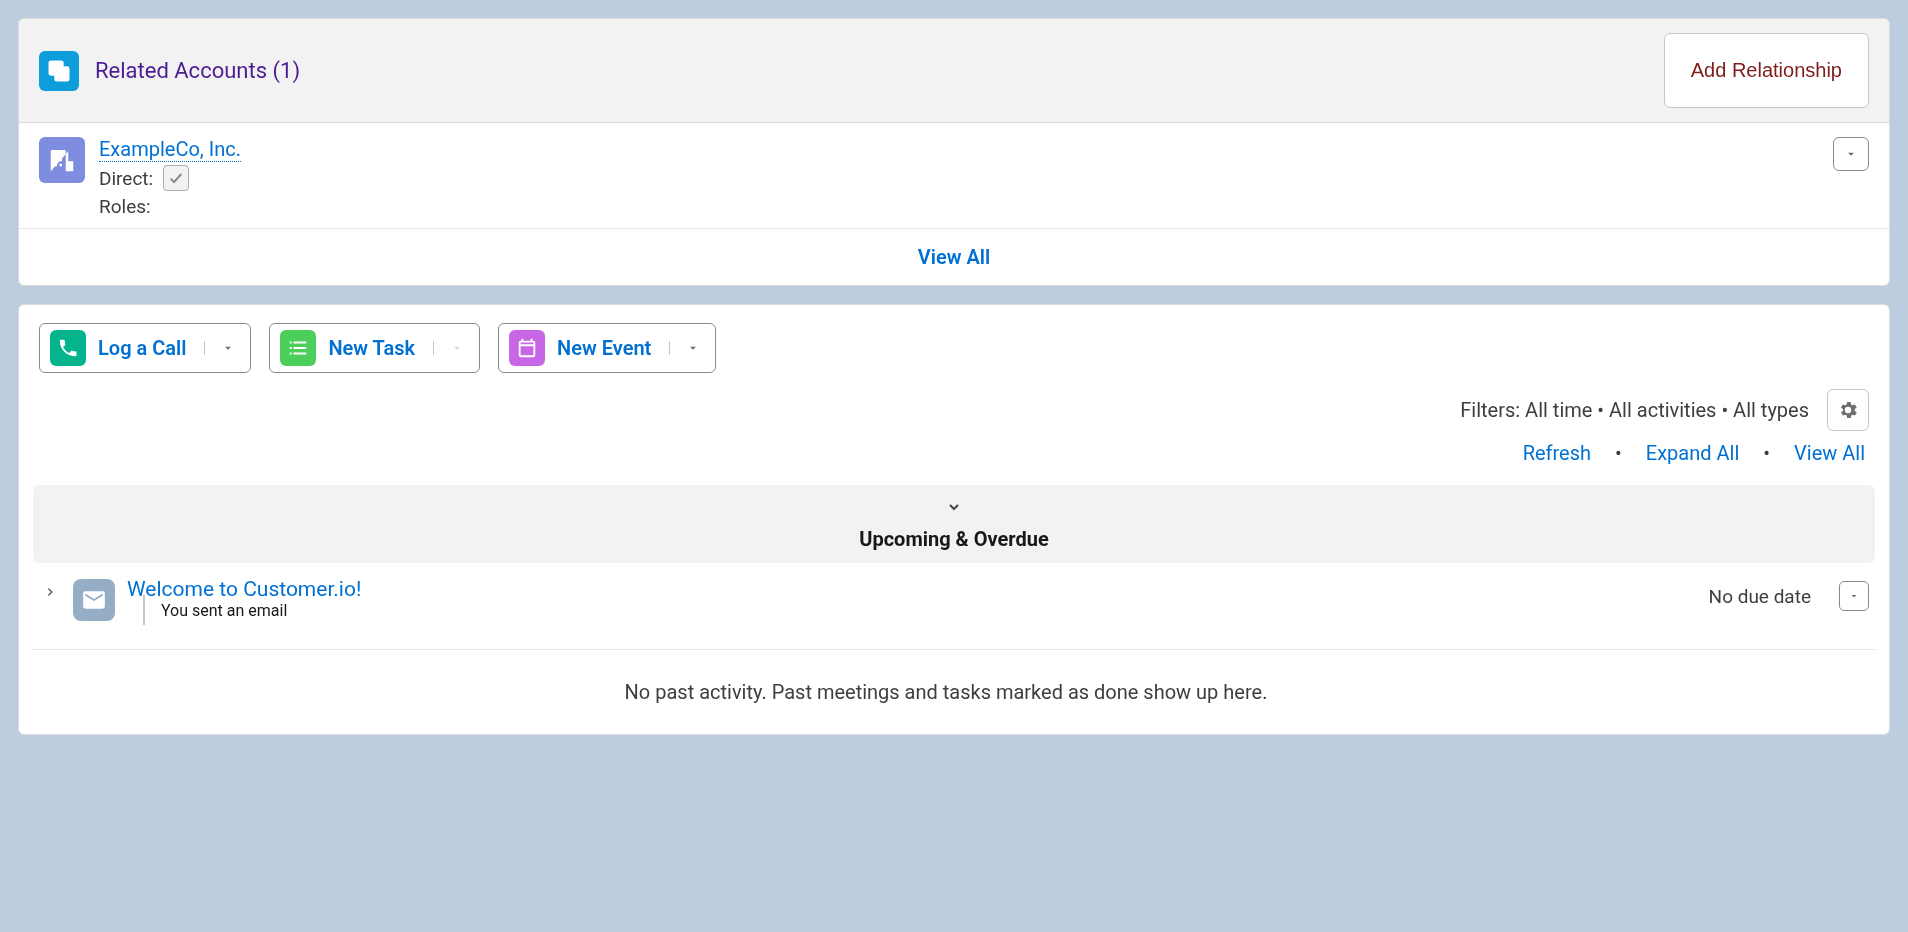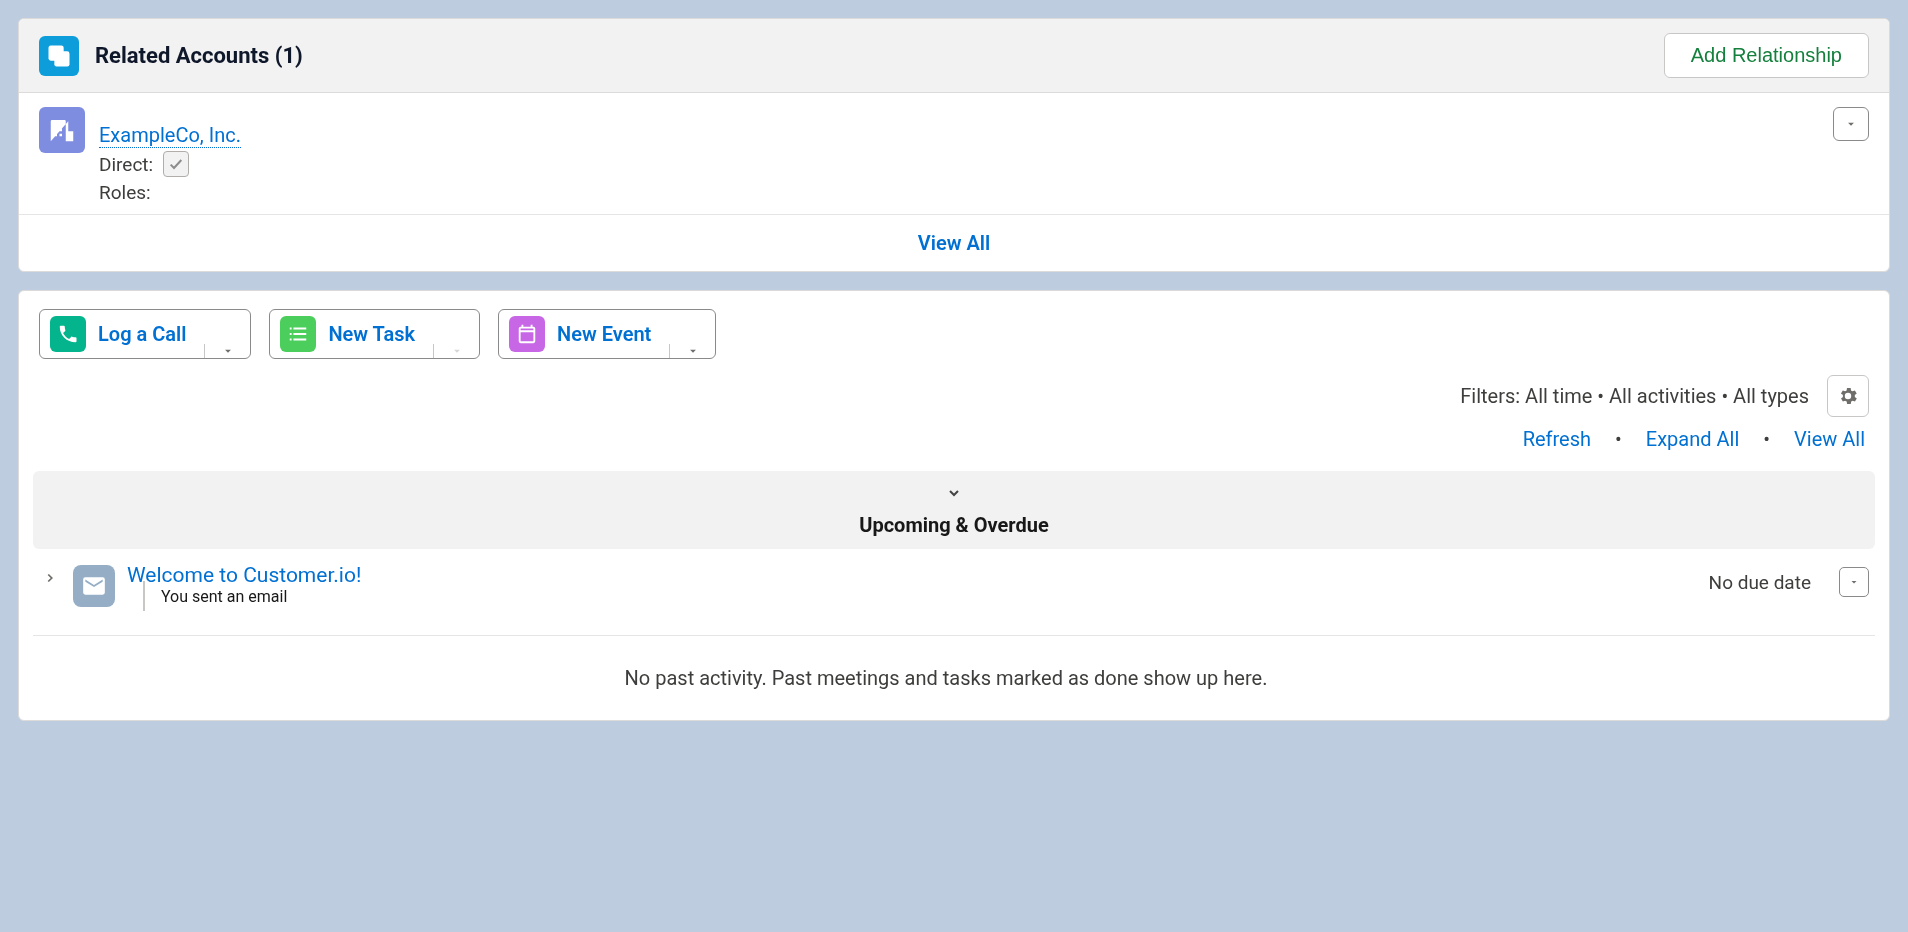--- a/index.html
+++ b/index.html
@@ -25,47 +25,47 @@
     border-bottom: 1px solid #dddbda;
   }
   .header-left { display: flex; align-items: center; gap: 16px; }
   .rel-icon {
     width: 40px; height: 40px;
     background: #0d9dda;
     border-radius: 6px;
     display: flex; align-items: center; justify-content: center;
   }
   .rel-icon svg { width: 28px; height: 28px; fill: #fff; }
-  .header-title { font-size: 22px; font-weight: 700; color: #0f172a; }
+  .header-title { font-size: 22px; font-weight: 400; color: #4c1d95; }
   .add-btn {
     border: 1px solid #c9c7c5;
     background: #fff;
-    color: #15803d;
+    color: #7f1d1d;
     font-size: 20px;
     font-weight: 400;
-    padding: 10px 26px;
+    padding: 25px 26px;
     border-radius: 6px;
     cursor: pointer;
   }
   .account-row {
     display: flex;
     align-items: flex-start;
     padding: 14px 20px 10px 20px;
     border-bottom: 1px solid #e5e5e5;
     gap: 14px;
   }
   .acct-icon {
     width: 46px; height: 46px;
     background: #7f8de1;
     border-radius: 6px;
     display: flex; align-items: center; justify-content: center;
     flex-shrink: 0;
   }
   .acct-icon svg { width: 30px; height: 30px; fill: #fff; }
-  .acct-info { flex: 1; margin-top: 16px; }
+  .acct-info { flex: 1; }
   .acct-name {
     color: #0070d2;
     font-size: 20px;
     text-decoration: none;
     border-bottom: 1px dotted #0070d2;
   }
   .acct-line { font-size: 19px; color: #3e3e3c; margin-top: 4px; display:flex; align-items:center; gap:10px;}
   .direct-check {
     width: 26px; height: 26px;
     border: 1px solid #b0adab;
@@ -84,21 +84,21 @@
     flex-shrink:0;
     margin-left: 300px;
   }
   .dd-btn svg, .split-dd svg { width:14px; height:14px; fill:#706e6b; }
   .view-all-row { text-align: center; padding: 16px 0; }
   .view-all-row a { color:#0070d2; font-size:20px; font-weight:600; text-decoration:none; cursor:pointer; }
 
   
   .activity-card { background:#fff; border:1px solid #dddbda; border-radius:6px; padding: 14px 0 22px 0; }
   .act-buttons { display:flex; gap:18px; padding: 4px 20px 10px 20px; }
-  .split-btn { display:flex; border:1px solid #8a8a8a; border-radius:6px; overflow:hidden; background:#fff; align-items:flex-end; cursor:pointer;}
+  .split-btn { display:flex; border:1px solid #8a8a8a; border-radius:6px; overflow:hidden; background:#fff; align-items:center; cursor:pointer;}
   .split-main { display:flex; align-items:center; gap:12px; padding: 6px 18px 6px 10px; color:#0070d2; font-size:20px; font-weight:600;}
   .split-dd { width:46px; display:flex; align-items:center; justify-content:center; border-left:1px solid #c9c7c5; }
   .split-dd.disabled svg { fill:#d8d6d5; }
   .sicon { width:36px; height:36px; border-radius:6px; display:flex; align-items:center; justify-content:center; }
   .sicon svg { width:22px; height:22px; fill:#fff; }
   .ic-call { background:#04b48c; }
   .ic-task { background:#4bce5c; }
   .ic-event{ background:#c767e5; }
 
   .filters-row { display:flex; justify-content:flex-end; align-items:center; gap:18px; padding: 6px 20px 4px 20px; font-size:20px; color:#3e3e3c;}

